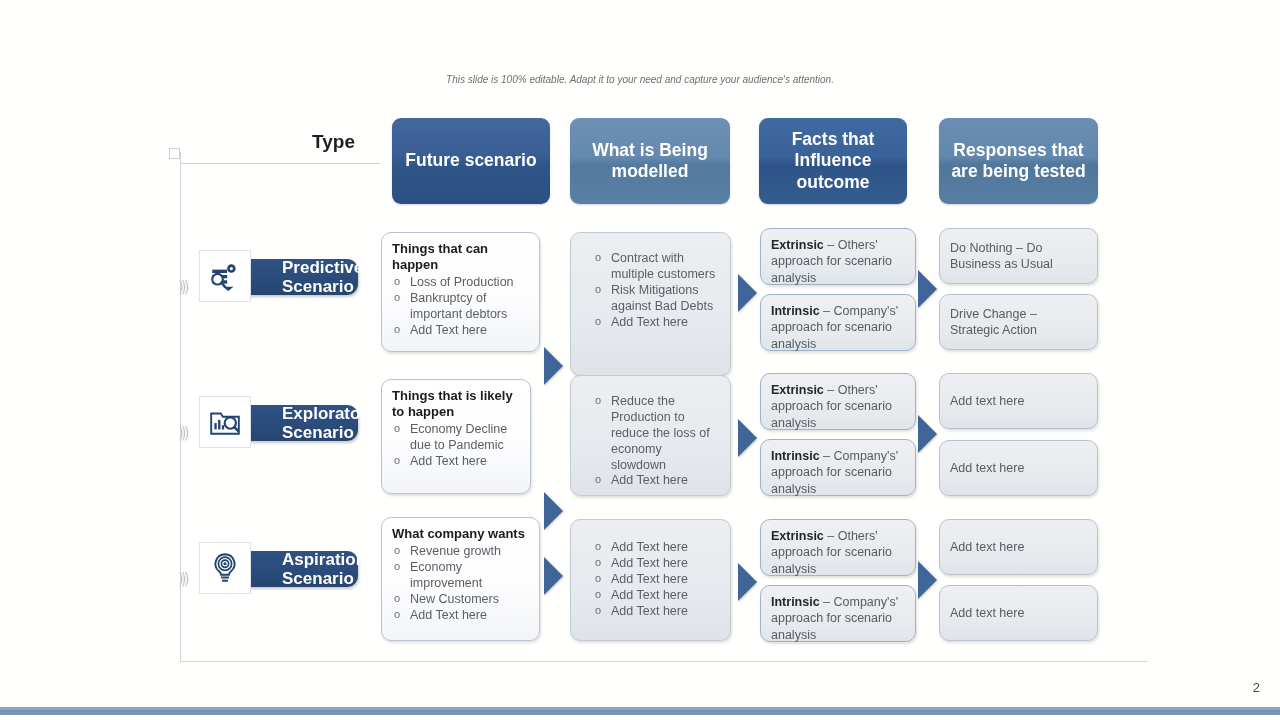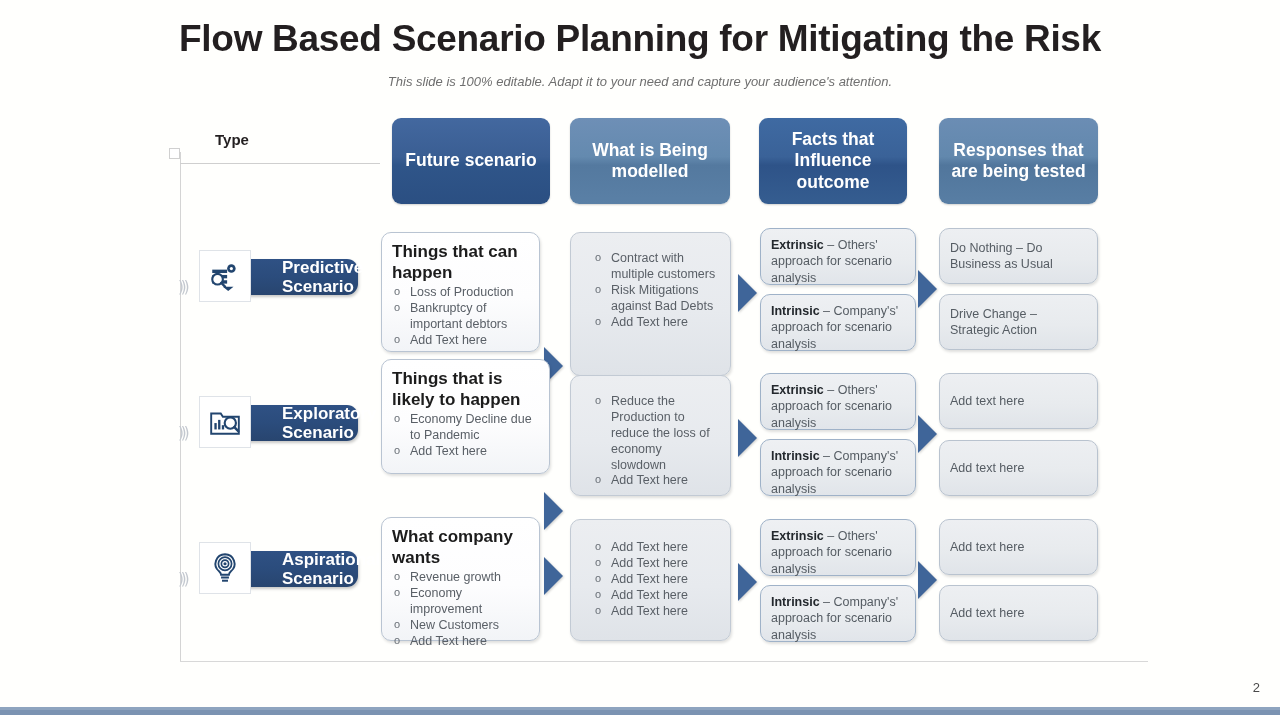--- a/index.html
+++ b/index.html
@@ -15,33 +15,33 @@
   
   .title{
     position:absolute;left:0;right:0;top:18px;
     text-align:center;
     font-size:37px;font-weight:bold;color:#231f20;
     letter-spacing:-0.3px;
   }
   .subtitle{
     position:absolute;left:0;right:0;top:74px;
     text-align:center;
-    font-size:13px;font-style:italic;color:#6f6f6f;
+    font-size:10px;font-style:italic;color:#6f6f6f;
   }
 
   
   .vline{position:absolute;left:180px;top:152px;width:1px;height:510px;background:#d4d4d4;}
   .hline-type{position:absolute;left:180px;top:163px;width:200px;height:1px;background:#cfcfcf;}
   .hline-bottom{position:absolute;left:180px;top:661px;width:968px;height:1px;background:#d8d8d8;}
   .corner-sq{position:absolute;left:169px;top:148px;width:9px;height:9px;border:1px solid #d0d0d0;background:#fff;}
 
   
   .type-label{
     position:absolute;left:215px;top:131px;width:140px;
-    text-align:left;font-size:15px;font-weight:bold;color:#231f20;
+    text-align:right;font-size:19px;font-weight:bold;color:#231f20;
   }
 
   
   .hdr{
     position:absolute;top:118px;height:86px;
     border-radius:9px;
     display:flex;align-items:center;justify-content:center;
     color:#ffffff;font-weight:bold;font-size:17.5px;line-height:1.22;
     text-align:center;
     box-shadow:0 1px 2px rgba(0,0,0,.18);
@@ -91,21 +91,21 @@
   }
   .box.resp{
     background:linear-gradient(180deg,#edeff2 0%,#e8ebee 55%,#e0e4e9 100%);
     border:1px solid #b9c3cf;
     display:flex;align-items:center;
   }
   .box.fact{
     background:linear-gradient(180deg,#eef0f3 0%,#e9ecef 55%,#e1e5ea 100%);
     border:1px solid #9fb2c8;
   }
-  .bhead{font-weight:bold;color:#1c1c1c;font-size:17px;line-height:1.24;margin-bottom:2px;}
+  .bhead{font-weight:bold;color:#1c1c1c;font-size:13px;line-height:1.24;margin-bottom:2px;}
   ul.bl{margin:0;padding:0;list-style:none;}
   ul.bl li{
     position:relative;padding-left:18px;margin:0 0 0 0;
     font-size:12.5px;color:#595f66;line-height:1.27;
   }
   ul.bl li::before{
     content:"o";position:absolute;left:2px;top:0;
     font-size:11px;color:#6a7077;
   }
   .pad-l{padding-left:22px;}
@@ -123,21 +123,20 @@
   .pagenum{position:absolute;right:20px;top:680px;font-size:13px;color:#4a4a4a;}
   .botbar1{position:absolute;left:0;right:0;top:707px;height:3px;background:#8ea4bf;}
   .botbar2{position:absolute;left:0;right:0;top:710px;height:5px;background:#7b93b2;}
   .botbar3{position:absolute;left:0;right:0;top:715px;height:5px;background:#ffffff;}
 </style>
 </head>
 <body>
 
 <div class="slide">
 
-  <div class="title">Flow Based Scenario Planning for Mitigating the Risk</div>
   <div class="subtitle">This slide is 100% editable. Adapt it to your need and capture your audience's attention.</div>
 
   <div class="corner-sq"></div>
   <div class="vline"></div>
   <div class="hline-type"></div>
   <div class="hline-bottom"></div>
 
   <div class="type-label">Type</div>
 
   <div class="hdr hdr-1">
@@ -215,21 +214,21 @@
       <rect x="9.5" y="14" width="2.2" height="9" fill="#22456f"></rect>
       <rect x="13" y="19" width="2.2" height="4" fill="#22456f"></rect>
       <circle cx="21" cy="17" r="5.3" fill="#fff" stroke="#22456f" stroke-width="2"></circle>
       <line x1="24.8" y1="20.8" x2="28.5" y2="24.5" stroke="#22456f" stroke-width="2.4" stroke-linecap="round"></line>
     </svg>
   </div>
   <div class="scen" style="left:222px;top:405px;">
     <span>Exploratory Scenario</span>
   </div>
 
-  <div class="box" style="left:381px;top:359px;width:169px;height:115px;">
+  <div class="box" style="left:381px;top:379px;width:150px;height:115px;">
     <div class="bhead">Things that is likely to happen</div>
     <ul class="bl">
       <li>Economy Decline due to Pandemic</li>
       <li>Add Text here</li>
     </ul>
   </div>
 
   <div class="arrow" style="left:544px;top:492px;"></div>
 
   <div class="box grey pad-l" style="left:570px;top:375px;width:161px;height:121px;padding-top:18px;">

